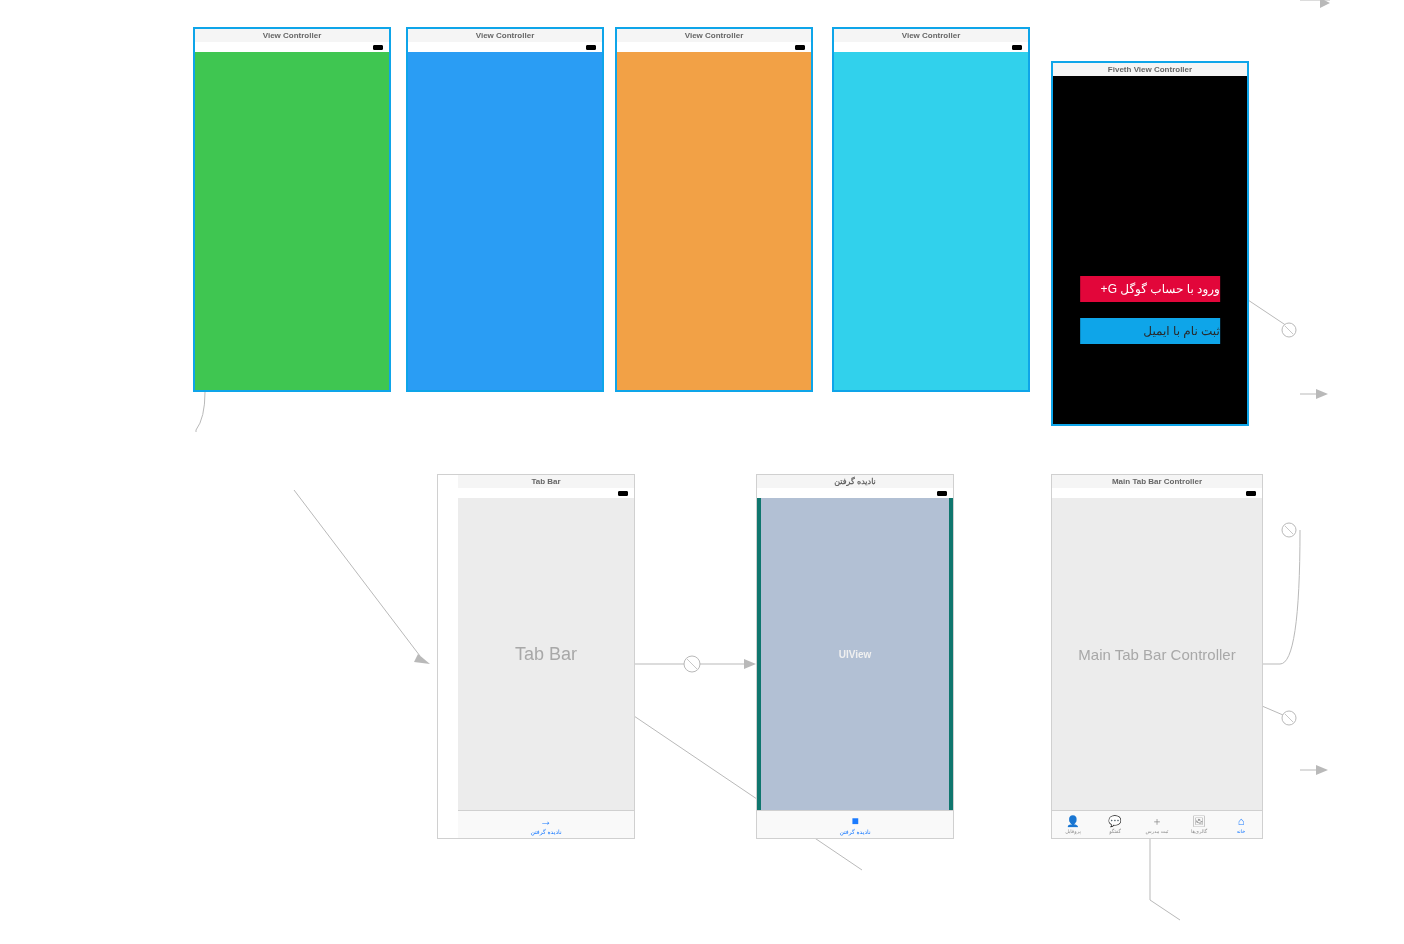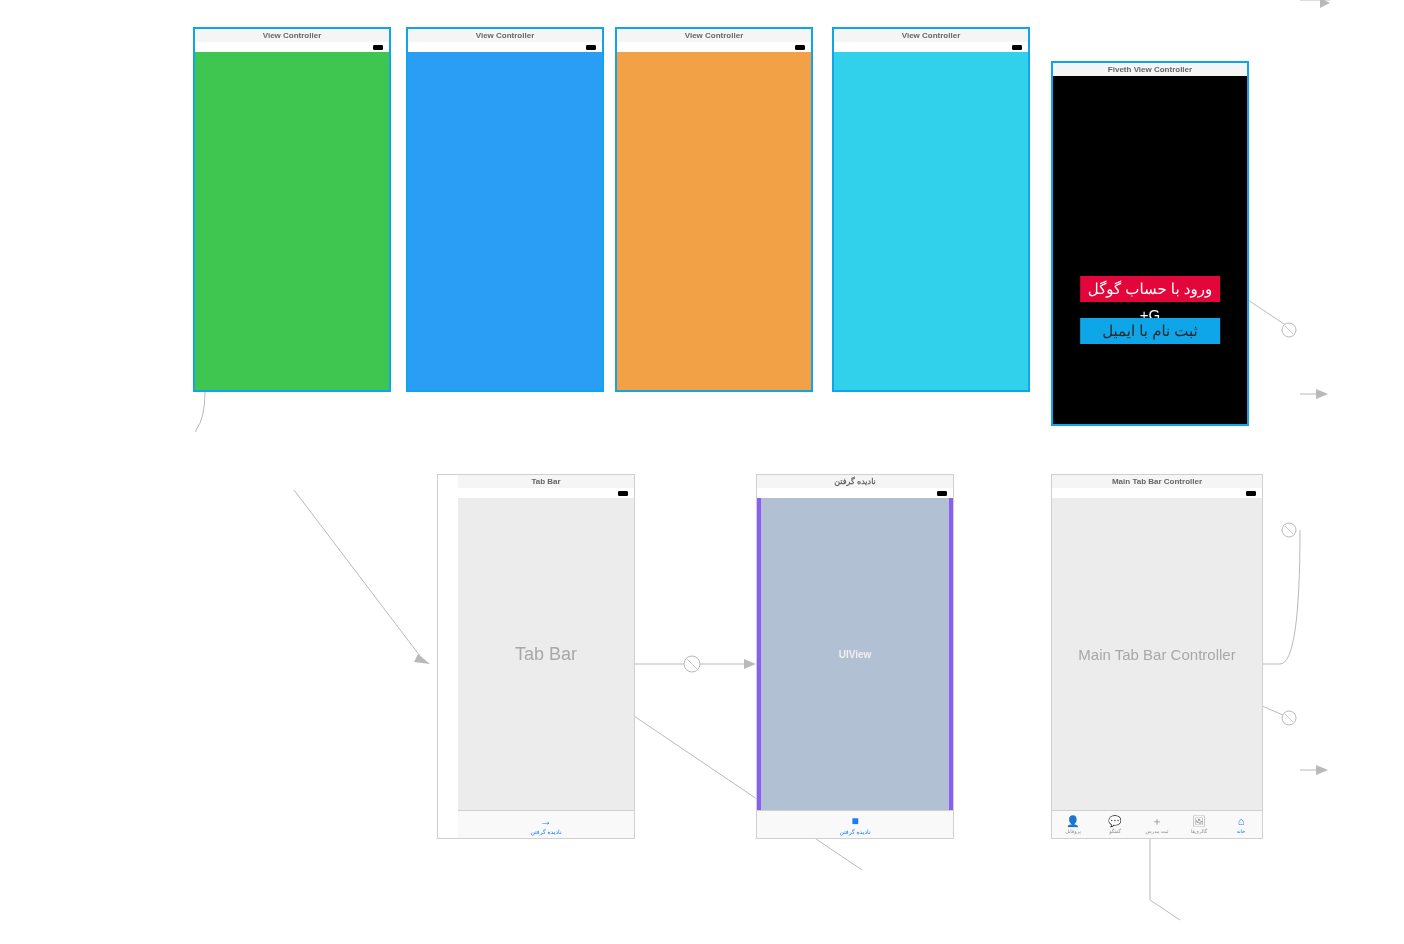--- a/index.html
+++ b/index.html
@@ -52,22 +52,21 @@
     transform: translateX(-50%);
     top: 200px;
     display: flex;
     flex-direction: column;
     gap: 16px;
     width: 72%;
   }
   .login-btn {
     height: 26px;
     line-height: 26px;
-    text-align: center;
-    font-size: 15px;
+    font-size: 12px;
     cursor: pointer;
     direction: rtl;
   }
   .login-btn.red   { background:#e2063a; color:#ffffff; }
   .login-btn.white { background:#0ea5e9; color:#292929; }
 
   
   .gray-scene {
     position: absolute;
     border: 1px solid #d0d0d0;
@@ -121,21 +120,21 @@
 
   .uiview-scene .inner-view {
     position: absolute;
     left: 4px; right: 4px; top: 0; bottom: 0;
     background: #b2c0d4;
     display: flex; align-items: center; justify-content: center;
     color: #f0f0f0;
     font-size: 10px;
     font-weight: 600;
   }
-  .uiview-wrap { flex:1; position:relative; background:#8b5cf6; }
+  .uiview-wrap { flex:1; position:relative; background:#0f766e; }
 
   
   .tabbar-multi {
     height: 28px;
     background:#f9f9f9;
     border-top:1px solid #d0d0d0;
     display:flex;
     justify-content: space-around;
     align-items: center;
     direction: rtl;

